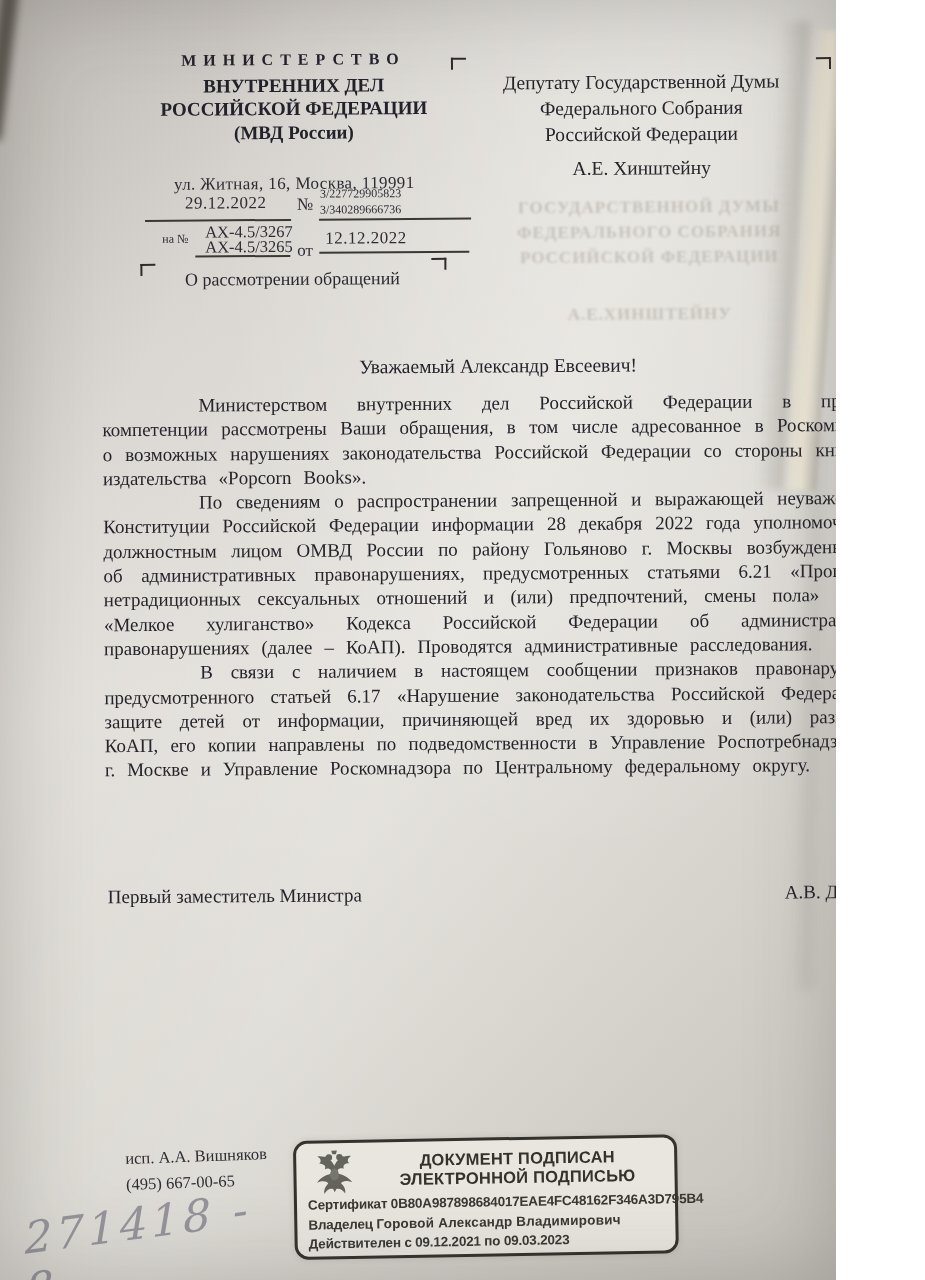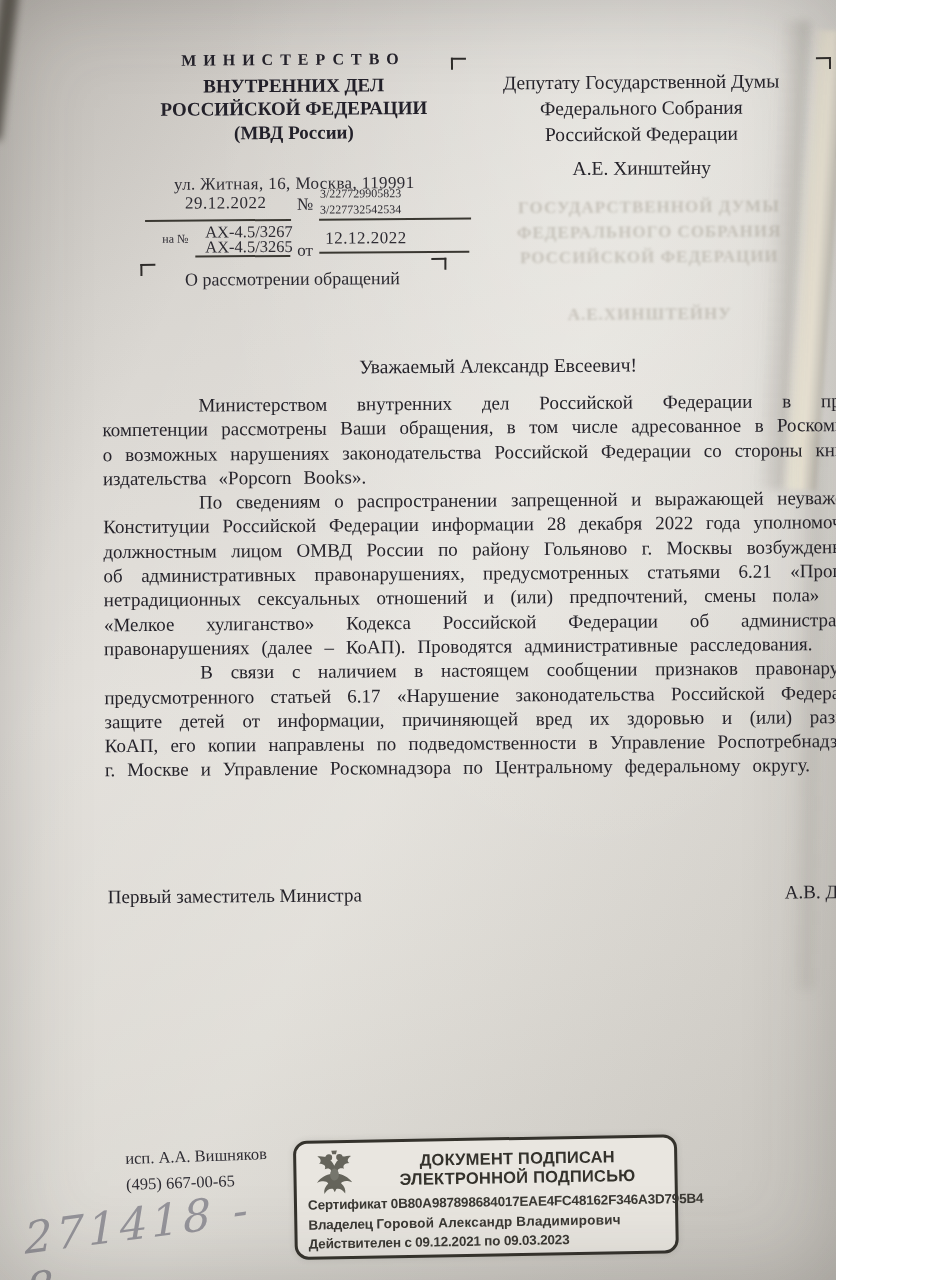--- a/index.html
+++ b/index.html
@@ -119,21 +119,21 @@
       <div class="lh3">РОССИЙСКОЙ ФЕДЕРАЦИИ</div>
       <div class="lh4">(МВД России)</div>
       <div class="lh-addr">ул. Житная, 16, Москва, 119991</div>
     </div>
 
     <div class="ref">
       <span class="date">29.12.2022</span>
       <span class="nosign">№</span>
       <div class="nums">
         <div>3/227729905823</div>
-        <div>3/227732542534</div>
+        <div>3/340289666736</div>
       </div>
       <div class="rule rule-l1"></div>
       <div class="rule rule-r1"></div>
       <span class="reply-label">на №</span>
       <div class="reply-nums">
         <div>АХ-4.5/3267</div>
         <div>АХ-4.5/3265</div>
       </div>
       <div class="rule rule-l2"></div>
       <span class="from-label">от</span>

